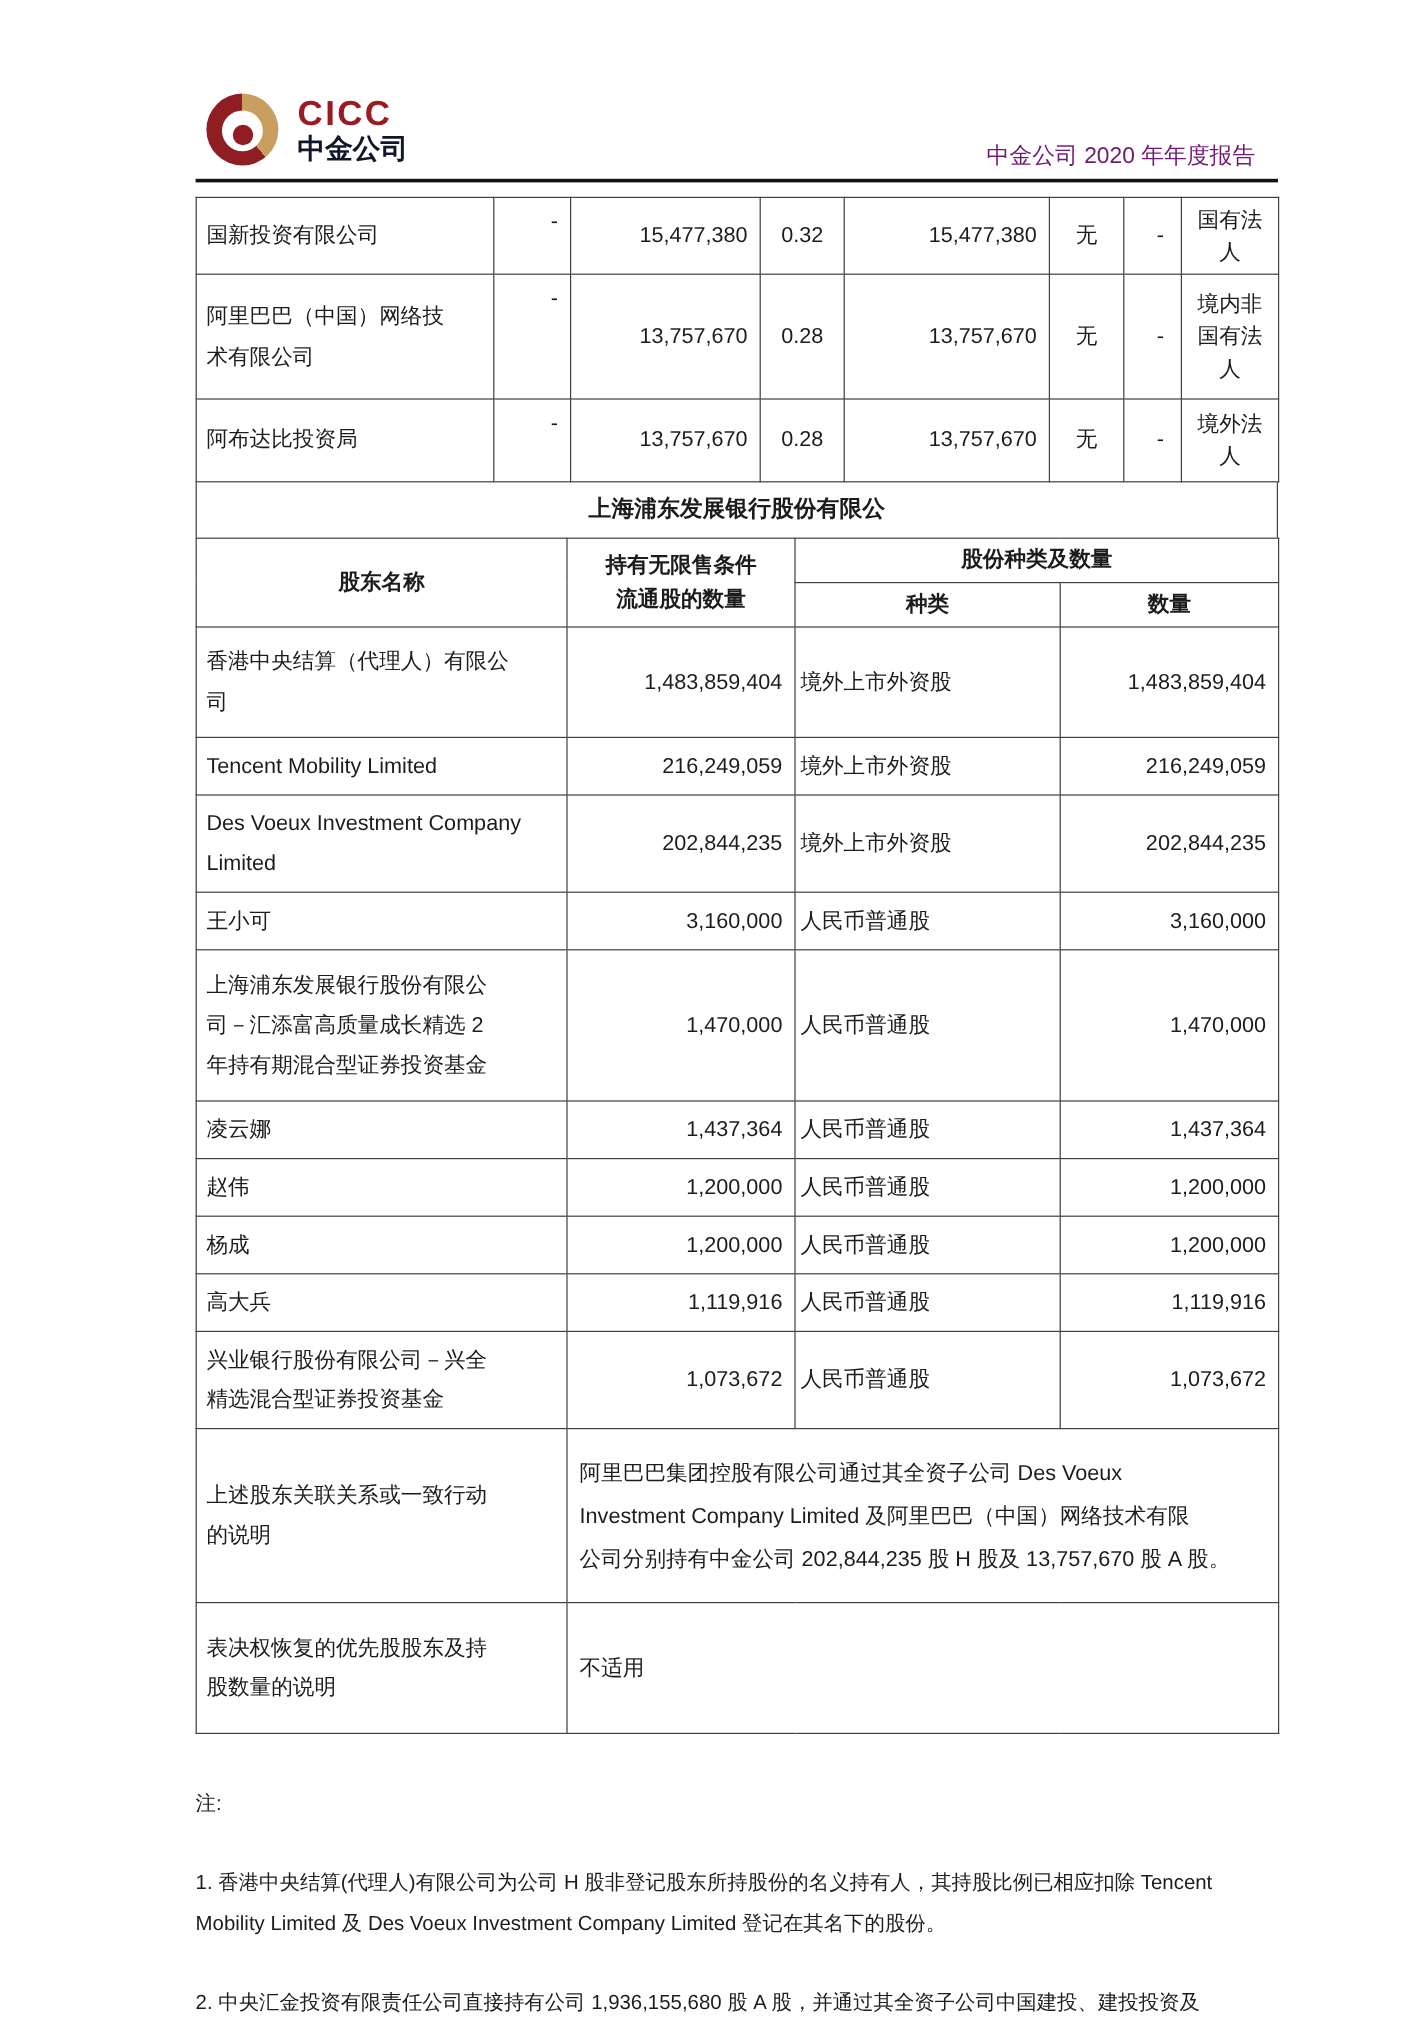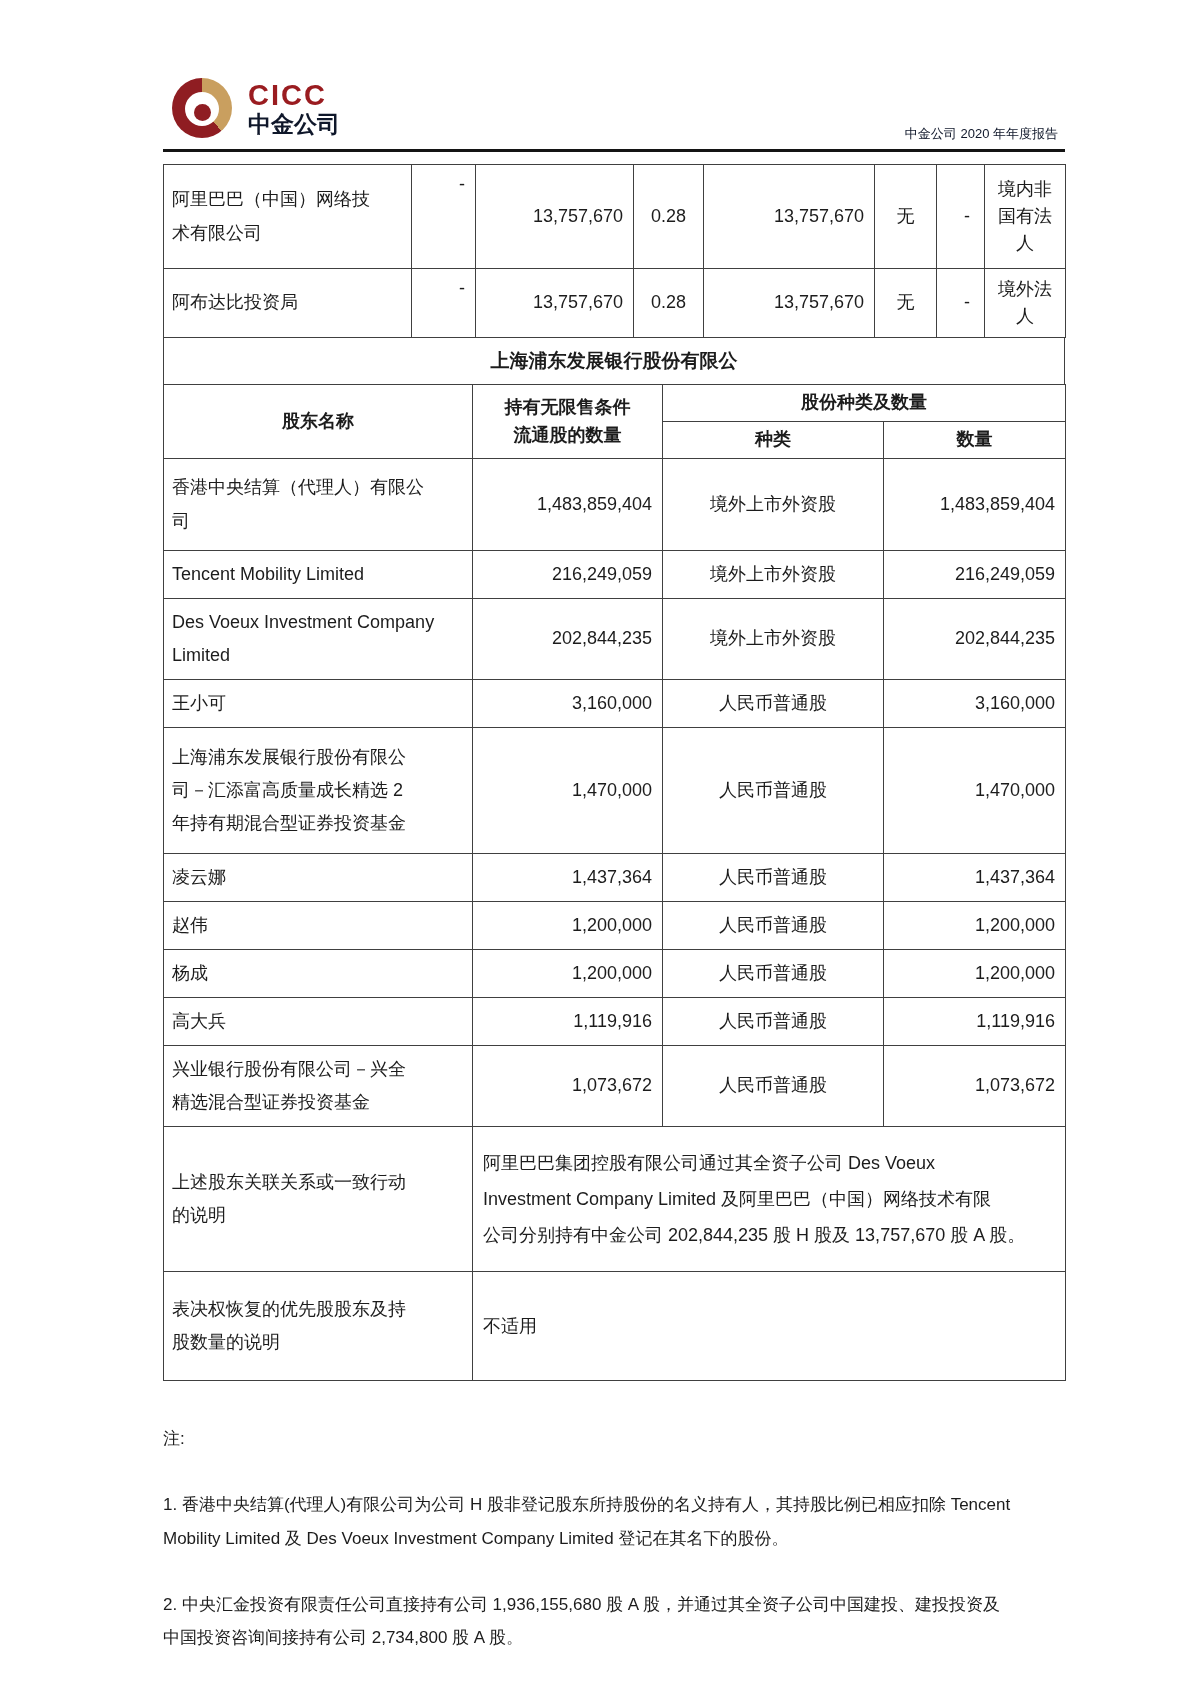--- a/index.html
+++ b/index.html
@@ -10,21 +10,21 @@
   
   .header{position:relative;height:152px;}
   .logo{position:absolute;left:172px;top:78px;display:flex;align-items:center;gap:16px;}
   .logo-mark{position:relative;width:60px;height:60px;border-radius:50%;
     background:conic-gradient(from 0deg,#C99F5F 0deg 140deg,#8F1D22 140deg 360deg);}
   .logo-white{position:absolute;left:13px;top:14px;width:34px;height:34px;border-radius:50%;background:#fff;}
   .logo-dot{position:absolute;left:22px;top:26px;width:17px;height:17px;border-radius:50%;background:#8F1D22;}
   .logo-text{line-height:1.05;}
   .logo-en{font-size:29px;font-weight:bold;color:#9A1C20;letter-spacing:2px;}
   .logo-cn{font-size:23px;font-weight:bold;color:#0f172a;margin-top:2px;}
-  .report-title{position:absolute;right:132px;bottom:9px;font-size:13px;color:#0f172a;}
+  .report-title{position:absolute;right:144px;bottom:9px;font-size:19px;color:#701a75;}
   .rule{position:absolute;left:163px;right:125px;bottom:0;height:3px;background:#141414;}
   
   .content{margin:12px 125px 0 163px;width:902px;}
   table{border-collapse:collapse;table-layout:fixed;width:902px;font-size:18px;color:#1c1c1c;}
   td,th{border:1px solid #404040;white-space:pre-line;vertical-align:middle;line-height:1.55;padding:2px 4px;}
   th{font-weight:bold;text-align:center;}
   
   .t1 td.name{ text-align:left;padding-left:8px;line-height:1.85;}
   .t1 td.dash-top{vertical-align:top;text-align:right;padding:6px 10px 0 0;}
   .t1 td.num{text-align:right;padding-right:10px;}
@@ -32,21 +32,21 @@
   .t1 td.dash-r{text-align:right;padding-right:14px;}
   .t1 td.nature{text-align:center;padding:4px 8px;line-height:1.5;}
   .t1 tr.r1 td{height:55px;} .t1 tr.r2 td{height:95px;} .t1 tr.r3 td{height:60px;}
   
   .section-title{width:900px;border-left:1px solid #404040;border-right:1px solid #404040;
     height:46px;line-height:46px;text-align:center;font-weight:bold;font-size:19px;}
   
   .t2 th{height:32px;}
   .t2 td.name{text-align:left;padding-left:8px;line-height:1.85;}
   .t2 td.num{text-align:right;padding-right:10px;}
-  .t2 td.cls{text-align:center;margin-left:20px;}
+  .t2 td.cls{text-align:left;margin-left:20px;}
   .t2 tr.h87  td{height:87px;}  .t2 tr.h43 td{height:43px;}
   .t2 tr.h76  td{height:76px;}  .t2 tr.h121 td{height:121px;}
   .t2 tr.h112 td{height:112px;} .t2 tr.h76b td{height:76px;}
   .t2 td.longtext{text-align:left;padding:16px 10px;line-height:2.0;vertical-align:middle;margin-left:24px;}
   
   .notes{margin-top:8px;font-size:17px;line-height:1.95;white-space:pre-line;}
   .notes .note{margin-top:0;}
 </style>
 </head>
 <body>
@@ -75,20 +75,30 @@
         <col style="width:248px">
           <col style="width:64px">
           <col style="width:158px">
           <col style="width:70px">
         <col style="width:171px">
           <col style="width:62px">
           <col style="width:48px">
           <col style="width:81px">
       </colgroup>
       <tbody>
+          <tr class="r1">
+        <td class="name">国新投资有限公司</td>
+        <td class="dash-top">-</td>
+        <td class="num">15,477,380</td>
+        <td class="ctr">0.32</td>
+        <td class="num">15,477,380</td>
+        <td class="ctr">无</td>
+        <td class="dash-r">-</td>
+        <td class="nature">国有法人</td>
+      </tr>
       <tr class="r2">
         <td class="name">阿里巴巴（中国）网络技
 术有限公司</td>
         <td class="dash-top">-</td>
         <td class="num">13,757,670</td>
         <td class="ctr">0.28</td>
         <td class="num">13,757,670</td>
         <td class="ctr">无</td>
         <td class="dash-r">-</td>
         <td class="nature">境内非国有法人</td>

